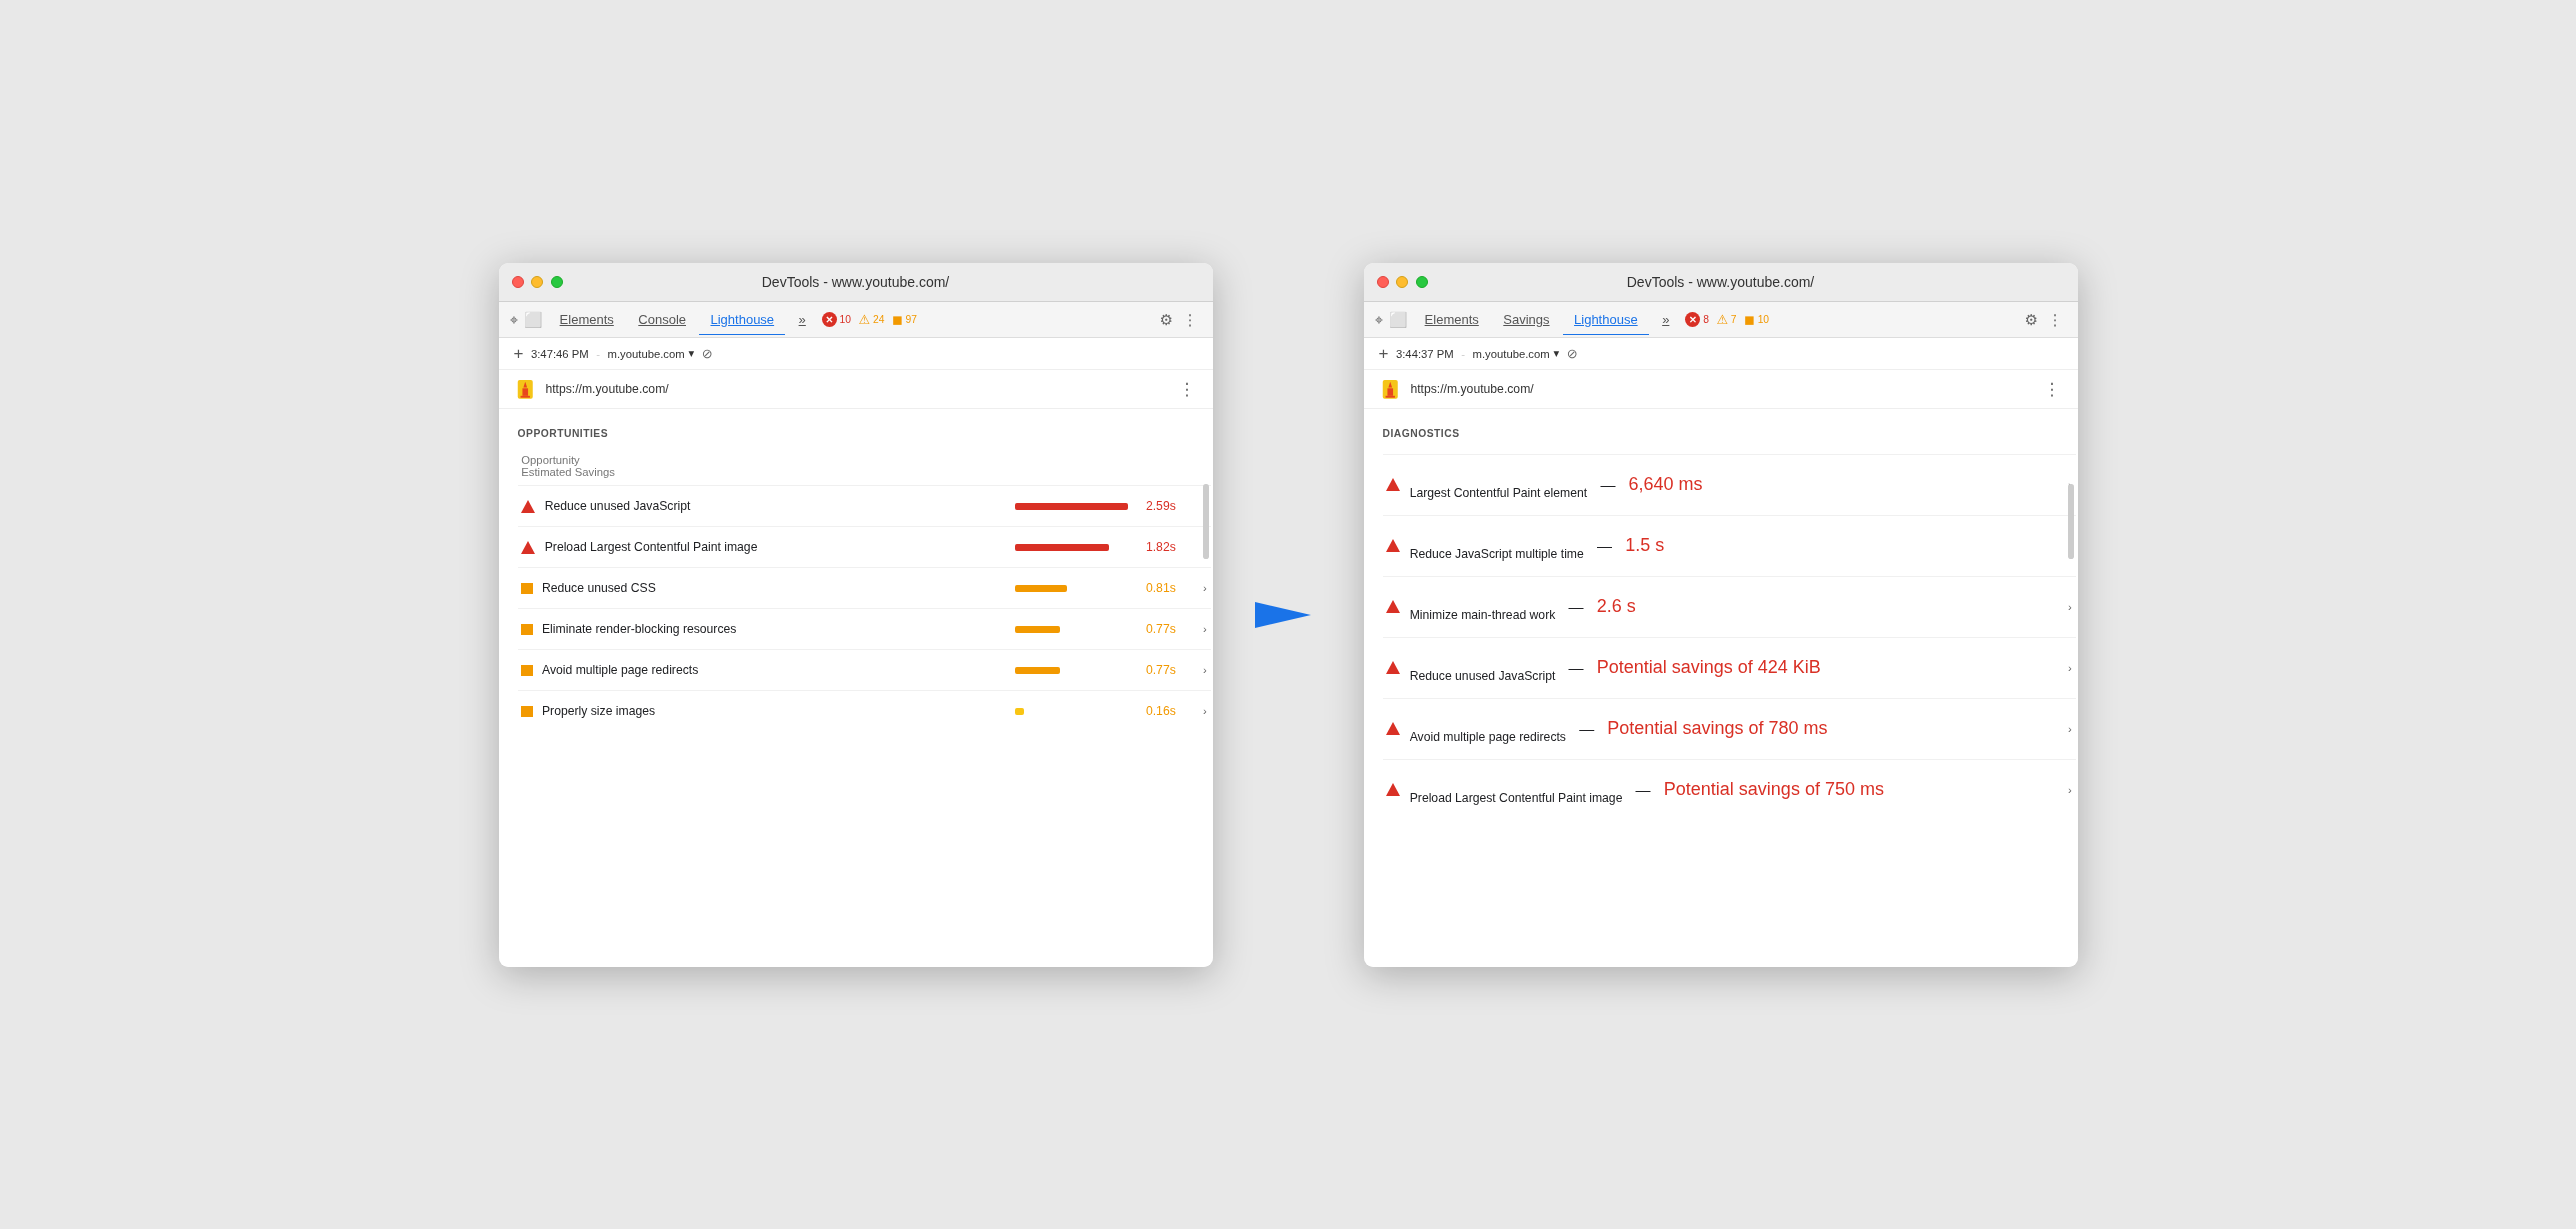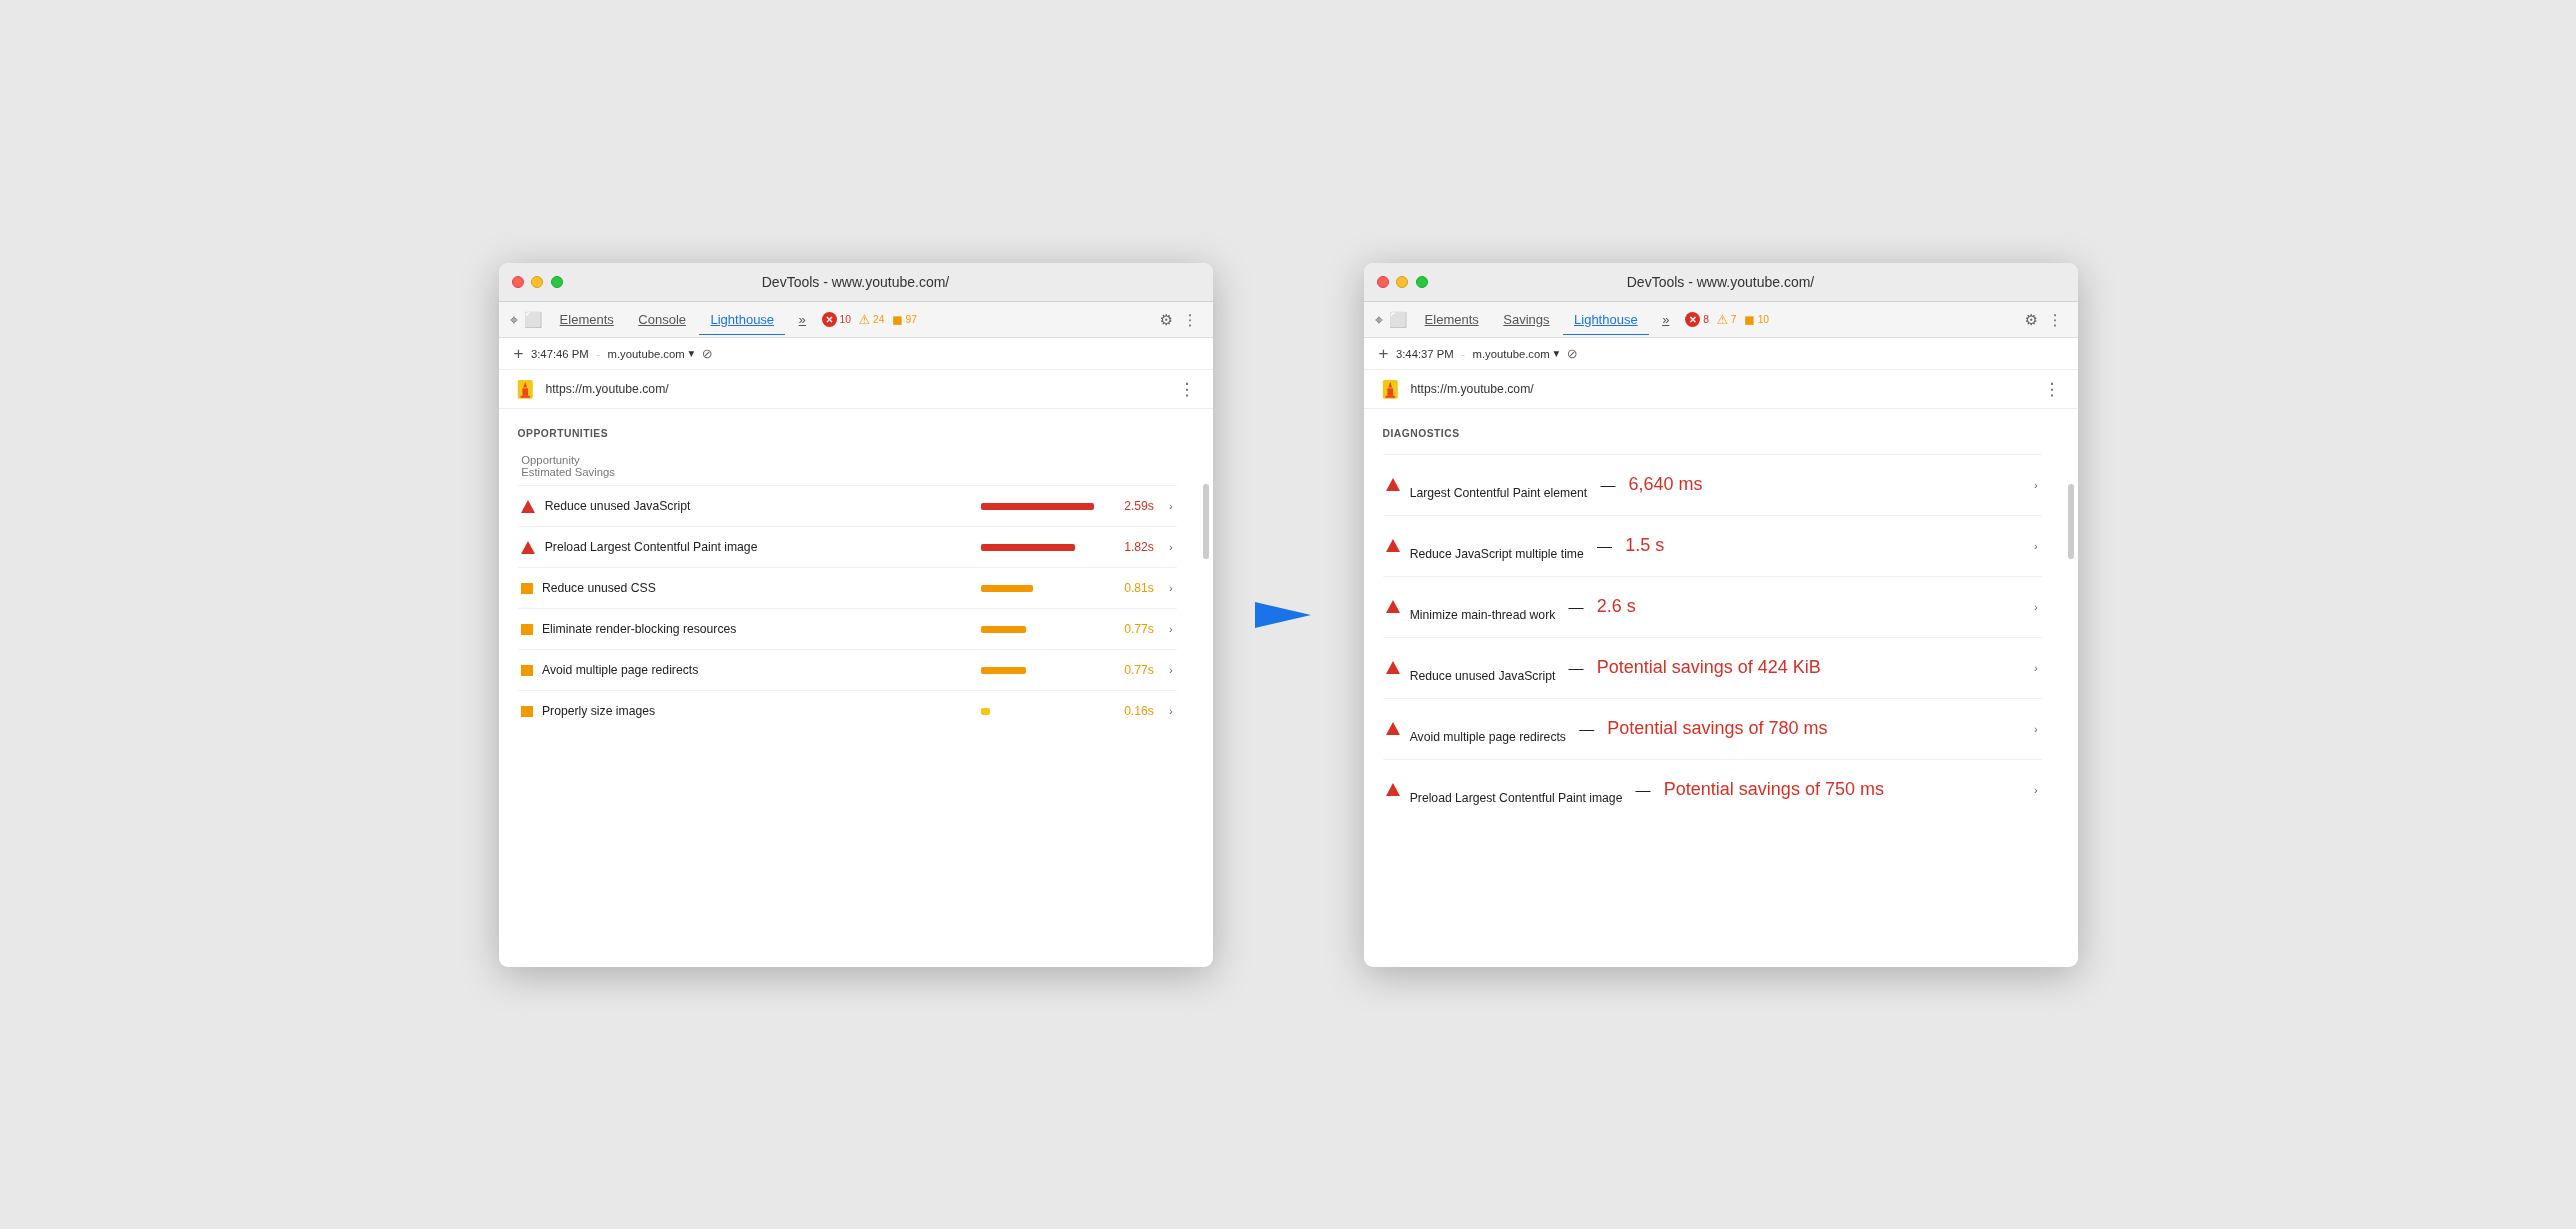--- a/index.html
+++ b/index.html
@@ -149,21 +149,21 @@
       font-size: 17px;
       color: #666;
       cursor: pointer;
       letter-spacing: 1.9px;
     }
 
     
     .main-content {
       background: #fff;
       flex: 1;
-      padding: 19px 36px 0 19px;
+      padding: 19px 2px 0 19px;
       overflow-y: auto;
       position: relative;
     }
 
     .section-title {
       font-size: 10.3px;
       font-weight: 700;
       color: #555;
       letter-spacing: 0.5px;
       margin-bottom: 15px;
@@ -199,21 +199,21 @@
     .audit-bar {
       height: 7.5px;
       border-radius: 1.9px;
     }
     .bar-red { background: #d93025; }
     .bar-orange { background: #f29900; }
 
     .audit-savings {
       font-size: 12.2px;
       min-width: 42px;
-      text-align: right;
+      text-align: left;
     }
     .savings-red { color: #d93025; }
     .savings-orange { color: #f29900; }
 
     .audit-chevron {
       color: #666;
       font-size: 11.3px;
       cursor: pointer;
       margin-left: 5.6px;
     }

